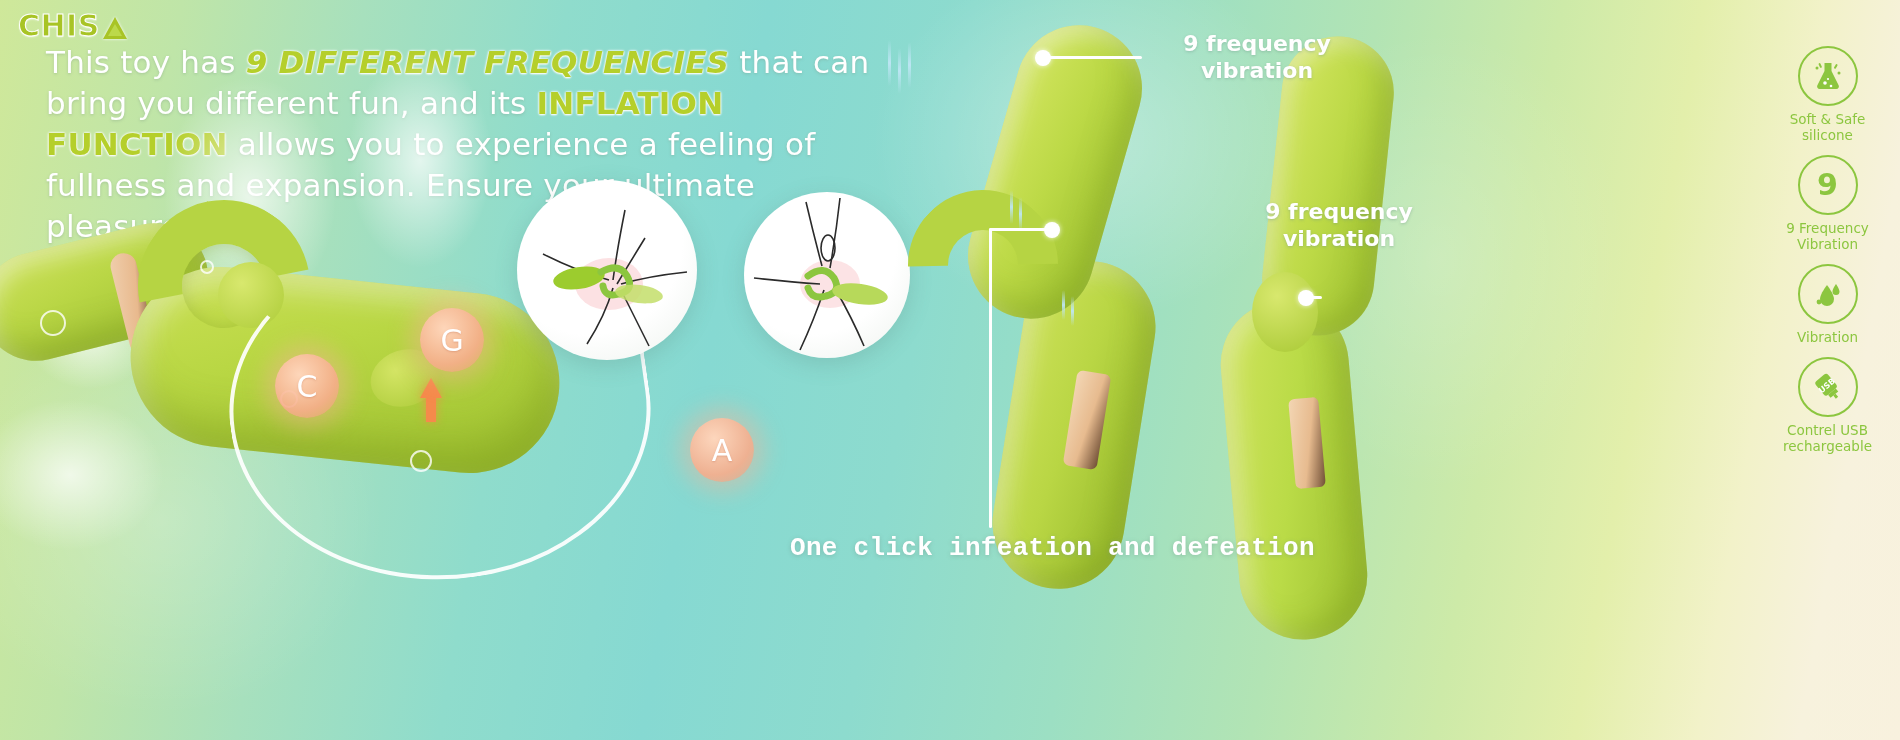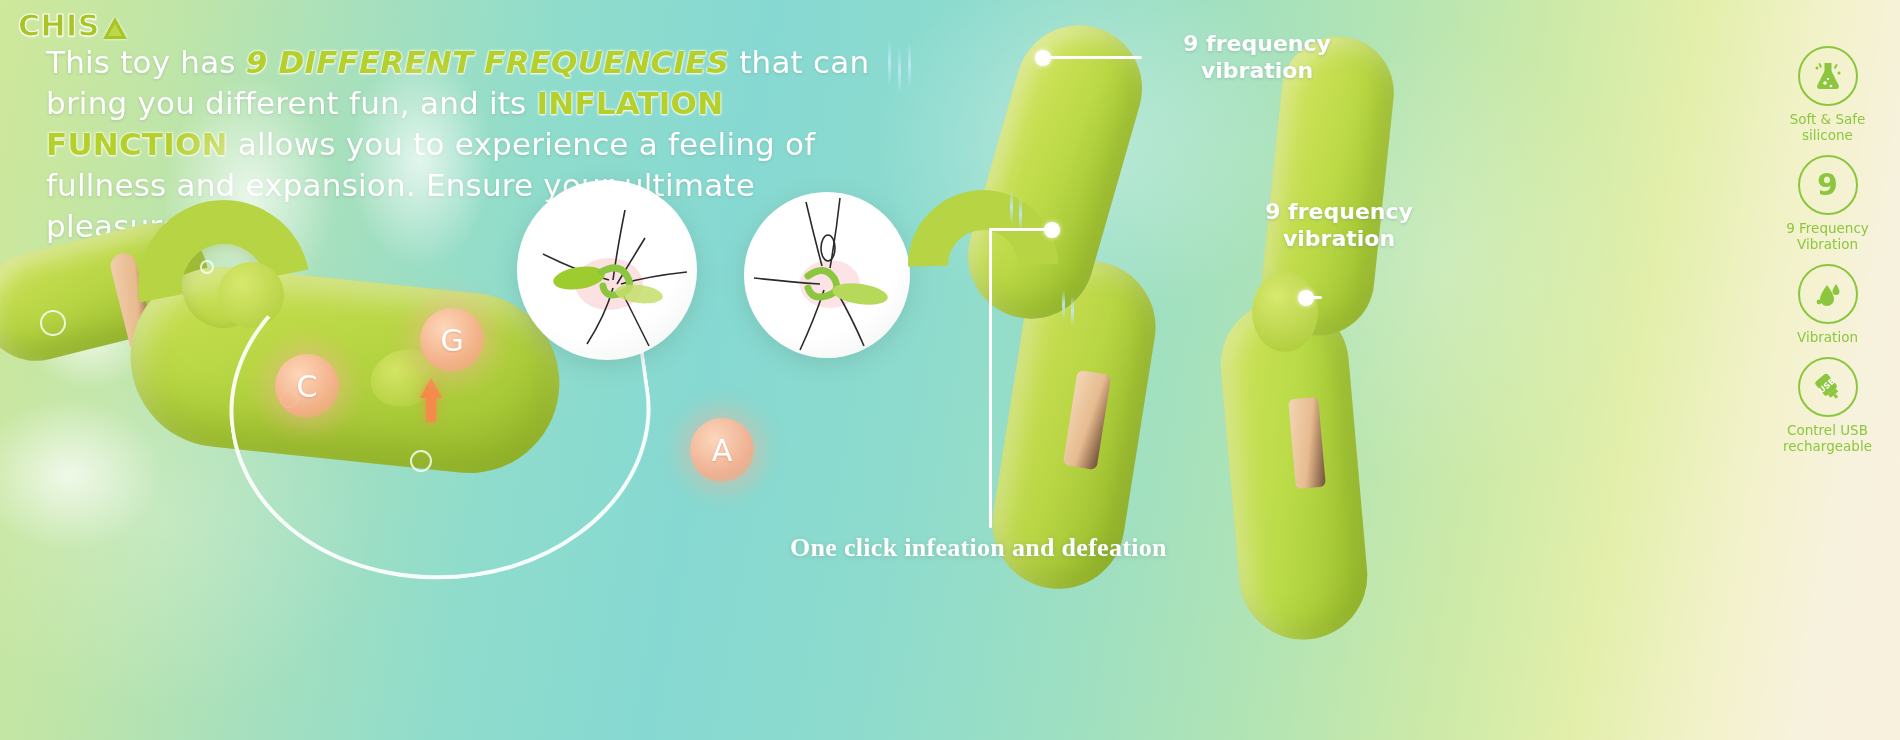--- a/index.html
+++ b/index.html
@@ -258,21 +258,21 @@
   .c-text {
     position:absolute; color:#ffffff; font-size:22px; line-height:27px;
     font-weight:bold; text-align:center;
     font-family:"DejaVu Sans", sans-serif;
     text-shadow:0 1px 3px rgba(110,150,135,.45);
     white-space:pre-line;
   }
   .bottom-caption {
     position:absolute; left:790px; top:533px;
     color:#ffffff; font-size:26px; font-weight:bold;
-    font-family:Liberation Serif, serif;
+    font-family:Liberation Mono, monospace;
     text-shadow:0 1px 4px rgba(110,150,135,.45);
     letter-spacing:.3px;
   }
 
   
   .sidebar {
     position:absolute; right:0; top:0;
     width:145px; height:740px;
     padding-top:46px;
     display:flex; flex-direction:column; align-items:center; gap:12px;

